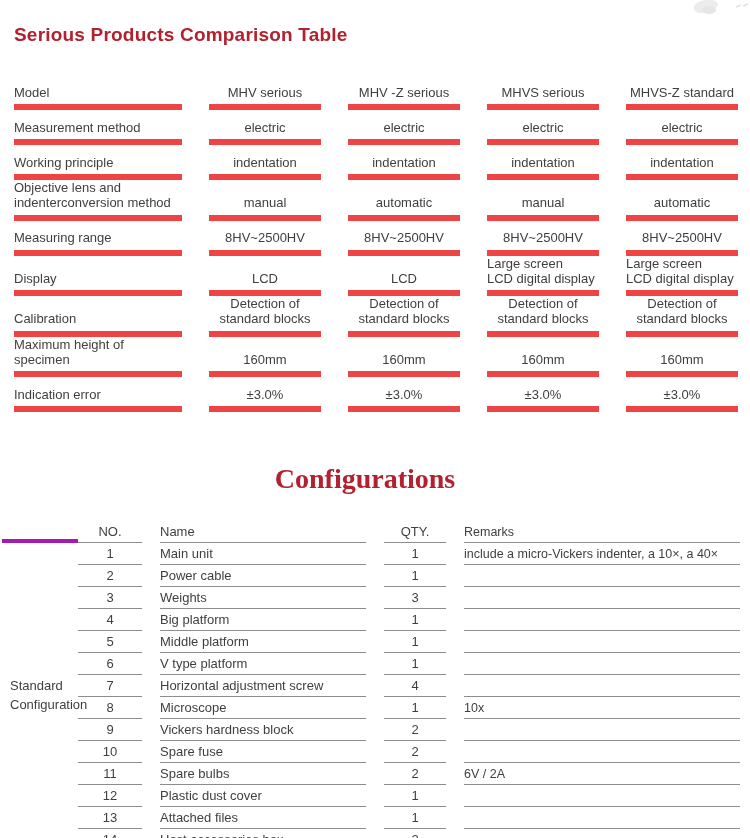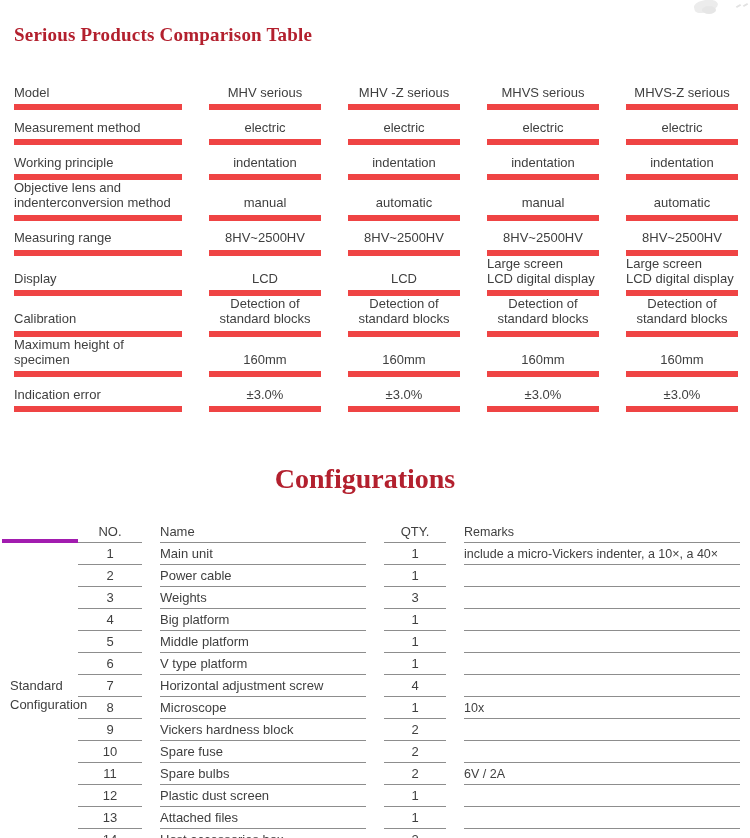--- a/index.html
+++ b/index.html
@@ -9,21 +9,21 @@
   }
   
   .blob{position:absolute;background:#ececec;}
   .blob1{top:0;left:694px;width:24px;height:12px;border-radius:45% 60% 55% 40%;transform:rotate(-12deg);}
   .blob2{top:6px;left:702px;width:14px;height:8px;background:#e6e6e6;border-radius:50%;}
   .speck{position:absolute;background:#e2e2e2;width:5px;height:2px;transform:rotate(-30deg);}
   .speck1{top:5px;left:736px;}
   .speck2{top:4px;left:743px;}
 
   h1.doc-title{
-    font-family:Liberation Serif, serif;font-weight:bold;color:#b3202e;
+    font-family:Liberation Sans, sans-serif;font-weight:bold;color:#b3202e;
     font-size:19px;margin:24px 0 0 14px;line-height:1.15;letter-spacing:.2px;
   }
   h2.doc-title{
     font-family:"Liberation Serif",serif;font-weight:bold;color:#b3202e;
     font-size:28px;margin:52px 0 0 0;text-align:center;width:730px;line-height:1.1;
   }
 
   
   .t1{
     margin-top:33px;display:grid;
@@ -76,21 +76,21 @@
 <div class="speck speck2"></div>
 
 <h1 class="doc-title">Serious Products Comparison Table</h1>
 
 <div class="t1">
   <div class="row r0">
     <div class="c lab">Model</div>
     <div class="c val">MHV serious</div>
     <div class="c val">MHV -Z serious</div>
     <div class="c val">MHVS serious</div>
-    <div class="c val">MHVS-Z serious</div>
+    <div class="c val">MHVS-Z standard</div>
   </div>
   <div class="row">
     <div class="c lab">Measurement method</div>
     <div class="c val">electric</div>
     <div class="c val">electric</div>
     <div class="c val">electric</div>
     <div class="c val">electric</div>
   </div>
   <div class="row">
     <div class="c lab">Working principle</div>
@@ -215,21 +215,21 @@
     <div class="c2 name">Spare fuse</div>
     <div class="c2 qty">2</div>
     <div class="c2 rem"></div>
 
     <div class="c2 no">11</div>
     <div class="c2 name">Spare bulbs</div>
     <div class="c2 qty">2</div>
     <div class="c2 rem">6V / 2A</div>
 
     <div class="c2 no">12</div>
-    <div class="c2 name">Plastic dust screen</div>
+    <div class="c2 name">Plastic dust cover</div>
     <div class="c2 qty">1</div>
     <div class="c2 rem"></div>
 
     <div class="c2 no">13</div>
     <div class="c2 name">Attached files</div>
     <div class="c2 qty">1</div>
     <div class="c2 rem"></div>
 
     <div class="c2 no">14</div>
     <div class="c2 name">Host accessories box</div>

